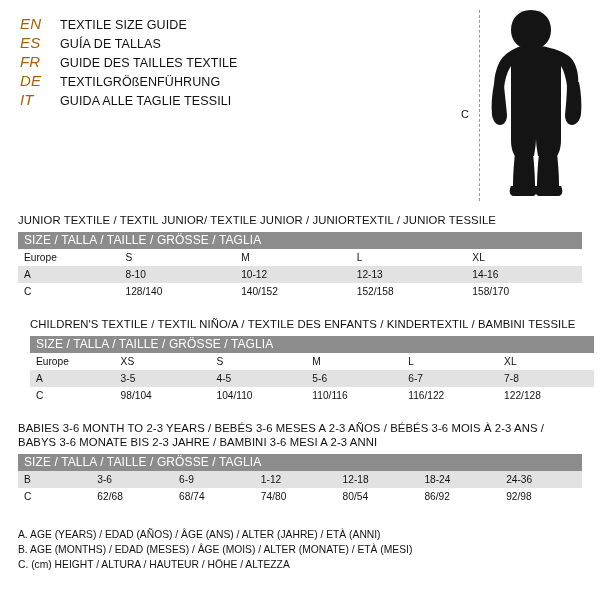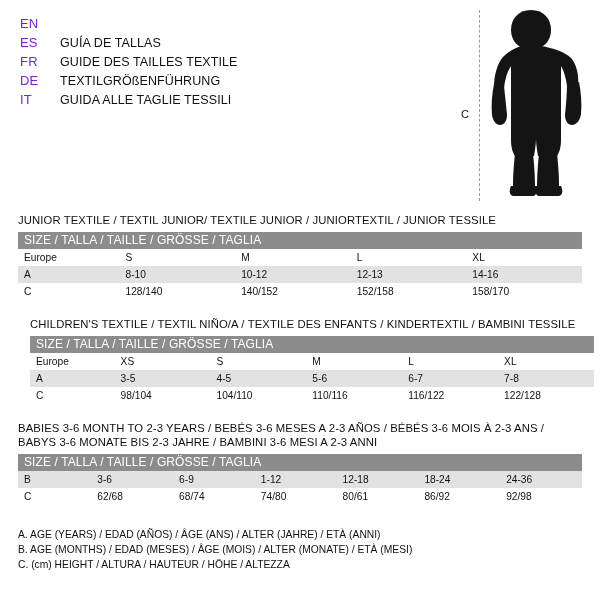--- a/index.html
+++ b/index.html
@@ -31,24 +31,25 @@
     width: 300px;
   }
   .lang-row {
     display: flex;
     align-items: baseline;
     height: 19px;
     line-height: 19px;
   }
   .lang-code {
     width: 40px;
-    font-size: 13px;
+    font-size: 15px;
     font-weight: 400;
-    color: #6d28d9;
+    color: #a16207;
     letter-spacing: 0.2px;
+    font-style: italic;
   }
   .lang-title {
     font-size: 12.5px;
     font-weight: 400;
     color: #111;
     letter-spacing: 0.1px;
   }
 
   
   .figure-wrap {
@@ -135,20 +136,21 @@
   }
 </style>
 </head>
 <body>
 
 <div class="page">
 
   <div class="lang-block">
     <div class="lang-row">
       <span class="lang-code">EN</span>
+      <span class="lang-title">TEXTILE SIZE GUIDE</span>
     </div>
     <div class="lang-row">
       <span class="lang-code">ES</span>
       <span class="lang-title">GUÍA DE TALLAS</span>
     </div>
     <div class="lang-row">
       <span class="lang-code">FR</span>
       <span class="lang-title">GUIDE DES TAILLES TEXTILE</span>
     </div>
     <div class="lang-row">
@@ -291,21 +293,21 @@
           <td>1-12</td>
           <td>12-18</td>
           <td>18-24</td>
           <td>24-36</td>
         </tr>
         <tr class="row-plain">
           <td>C</td>
           <td>62/68</td>
           <td>68/74</td>
           <td>74/80</td>
-          <td>80/61</td>
+          <td>80/54</td>
           <td>86/92</td>
           <td>92/98</td>
         </tr>
       </tbody>
     </table>
   </div>
 
   <div class="legend">
     <div class="legend-line">A. AGE (YEARS) / EDAD (AÑOS) / ÂGE (ANS) / ALTER (JAHRE) / ETÀ (ANNI)</div>
     <div class="legend-line">B. AGE (MONTHS) / EDAD (MESES) / ÂGE (MOIS) / ALTER (MONATE) / ETÀ (MESI)</div>

